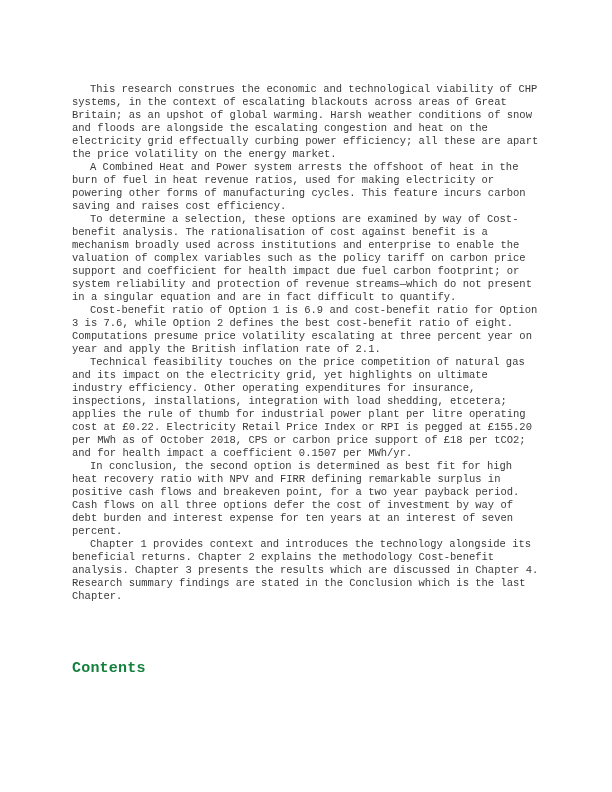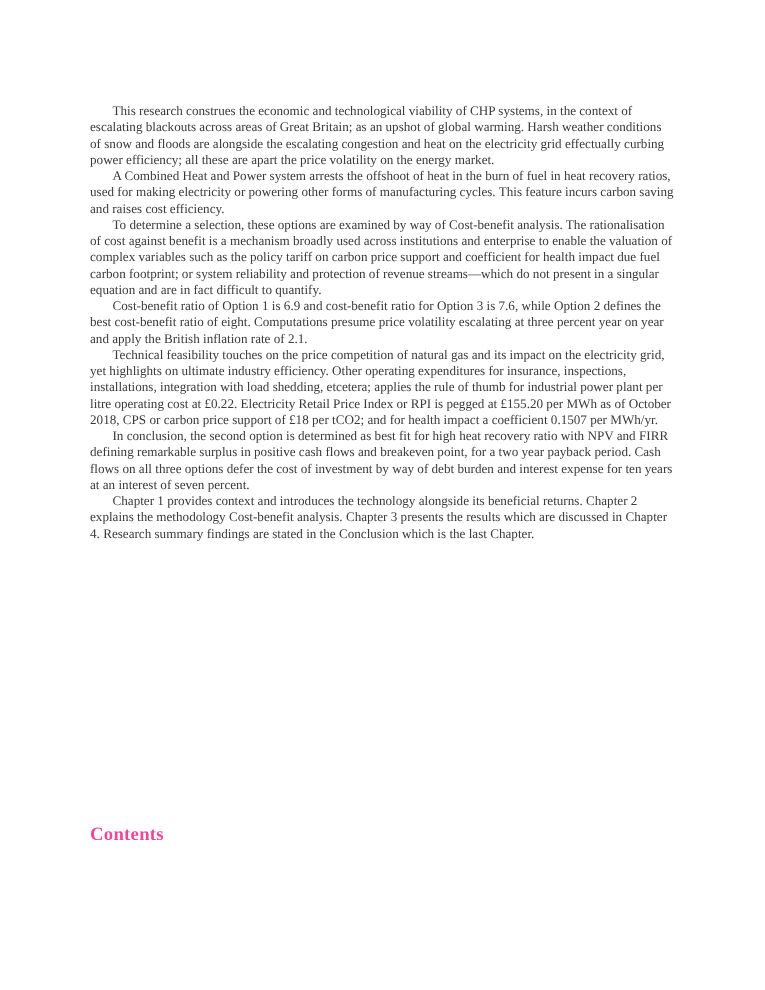--- a/index.html
+++ b/index.html
@@ -6,21 +6,21 @@
     margin: 0;
     padding: 0;
     background: #ffffff;
   }
   .page {
     position: relative;
     width: 612px;
     height: 672px;
     background: #ffffff;
     overflow: hidden;
-    font-family: Liberation Serif, serif;
+    font-family: Liberation Mono, monospace;
   }
   .body-text {
     position: absolute;
     left: 72px;
     top: 83px;
     width: 468px;
     font-size: 10.5px;
     line-height: 13px;
     color: #3a3a3a;
     text-align: left;
@@ -29,21 +29,21 @@
     margin: 0;
     padding: 0;
     text-indent: 18px;
   }
   .contents-heading {
     position: absolute;
     left: 72px;
     top: 660px;
     font-size: 15px;
     font-weight: bold;
-    color: #ec4899;
+    color: #15803d;
     letter-spacing: 0.2px;
   }
   .footer {
     position: absolute;
     right: 72px;
     top: 732px;
     display: flex;
     align-items: flex-end;
     color: #3f3f3f;
     white-space: nowrap;
@@ -62,21 +62,21 @@
     color: #2b2b2b;
   }
 </style>
 </head>
 <body>
 
 <div class="page">
 
   <div class="body-text">
     <p>This research construes the economic and technological viability of CHP systems, in the context of escalating blackouts across areas of Great Britain; as an upshot of global warming. Harsh weather conditions of snow and floods are alongside the escalating congestion and heat on the electricity grid effectually curbing power efficiency; all these are apart the price volatility on the energy market.</p>
-    <p>A Combined Heat and Power system arrests the offshoot of heat in the burn of fuel in heat recovery ratios, used for making electricity or powering other forms of manufacturing cycles. This feature incurs carbon saving and raises cost efficiency.</p>
+    <p>A Combined Heat and Power system arrests the offshoot of heat in the burn of fuel in heat revenue ratios, used for making electricity or powering other forms of manufacturing cycles. This feature incurs carbon saving and raises cost efficiency.</p>
     <p>To determine a selection, these options are examined by way of Cost-benefit analysis. The rationalisation of cost against benefit is a mechanism broadly used across institutions and enterprise to enable the valuation of complex variables such as the policy tariff on carbon price support and coefficient for health impact due fuel carbon footprint; or system reliability and protection of revenue streams—which do not present in a singular equation and are in fact difficult to quantify.</p>
     <p>Cost-benefit ratio of Option 1 is 6.9 and cost-benefit ratio for Option 3 is 7.6, while Option 2 defines the best cost-benefit ratio of eight. Computations presume price volatility escalating at three percent year on year and apply the British inflation rate of 2.1.</p>
     <p>Technical feasibility touches on the price competition of natural gas and its impact on the electricity grid, yet highlights on ultimate industry efficiency. Other operating expenditures for insurance, inspections, installations, integration with load shedding, etcetera; applies the rule of thumb for industrial power plant per litre operating cost at £0.22. Electricity Retail Price Index or RPI is pegged at £155.20 per MWh as of October 2018, CPS or carbon price support of £18 per tCO2; and for health impact a coefficient 0.1507 per MWh/yr.</p>
     <p>In conclusion, the second option is determined as best fit for high heat recovery ratio with NPV and FIRR defining remarkable surplus in positive cash flows and breakeven point, for a two year payback period. Cash flows on all three options defer the cost of investment by way of debt burden and interest expense for ten years at an interest of seven percent.</p>
     <p>Chapter 1 provides context and introduces the technology alongside its beneficial returns. Chapter 2 explains the methodology Cost-benefit analysis. Chapter 3 presents the results which are discussed in Chapter 4. Research summary findings are stated in the Conclusion which is the last Chapter.</p>
   </div>
 
   <div class="contents-heading">Contents</div>
 
   <div class="footer">

